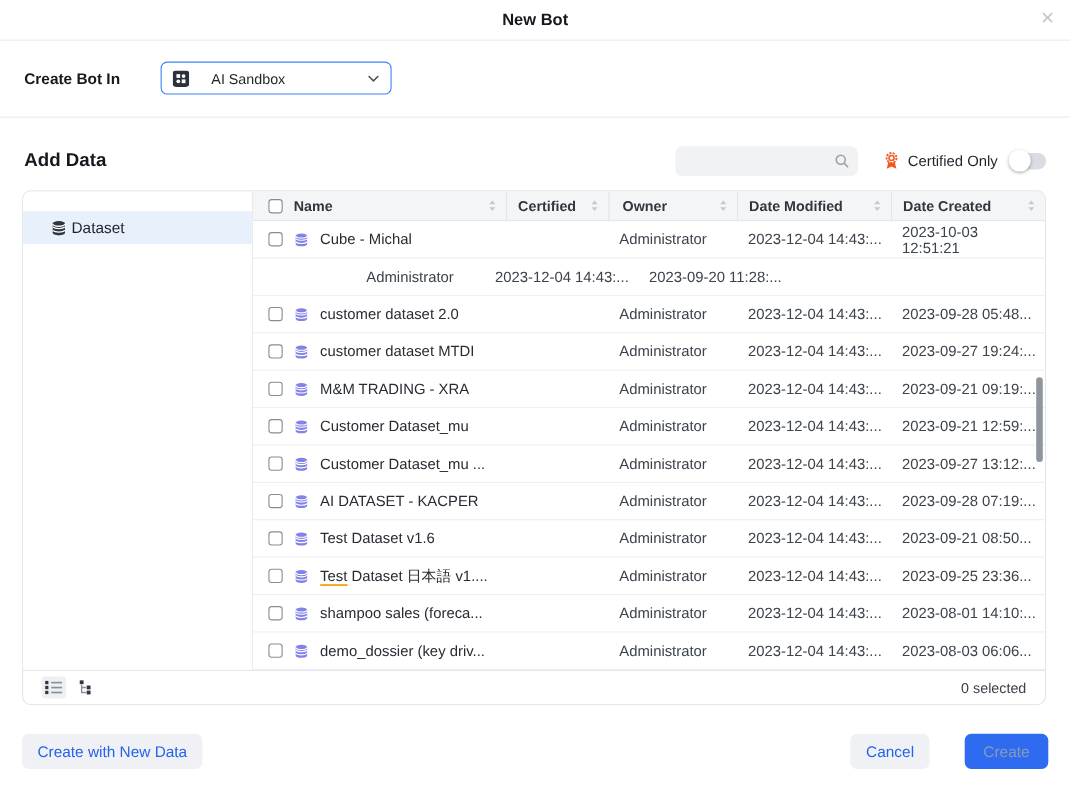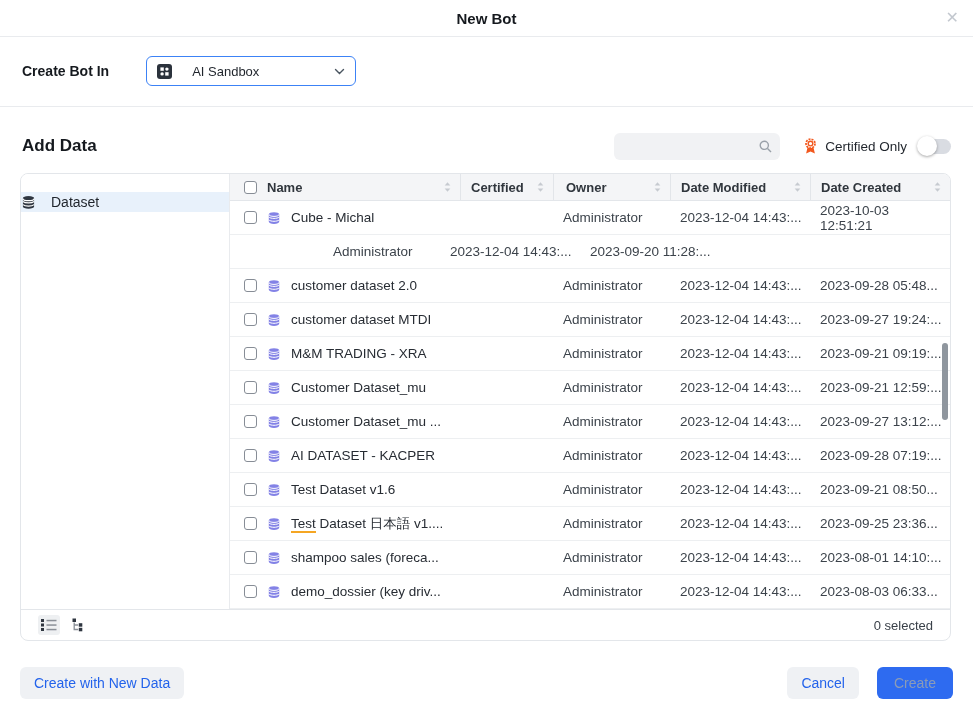--- a/index.html
+++ b/index.html
@@ -73,22 +73,22 @@
   .panel {
     margin: 0 20px; width: 931px; height: 468px;
     border: 1px solid #e3e6ea; border-radius: 8px;
     overflow: hidden; display: flex; flex-direction: column;
     position: relative;
   }
   .panel-main { flex: 1; display: flex; min-height: 0; }
 
   .sidebar { width: 211px; border-right: 1px solid #e9ebee; padding-top: 18px; background: #fff; }
   .side-item {
-    height: 20px; display: flex; align-items: center;
-    gap: 15px; font-size: 14px; color: #1f242b; cursor: pointer;
+    height: 30px; display: flex; align-items: center;
+    padding-left: 25px; gap: 4px; font-size: 14px; color: #1f242b; cursor: pointer;
   }
   .side-item.selected { background: #e8f1fb; }
 
   .table-region { flex: 1; position: relative; display: flex; flex-direction: column; align-items: center; }
   .thead {
     display: flex; height: 27px; background: #f4f5f7;
     border-bottom: 1px solid #e3e6ea; flex: none;
   }
   .th {
     display: flex; align-items: center; gap: 6px;
@@ -132,21 +132,21 @@
     background: #8f969e; border-radius: 3px; cursor: grab;
   }
 
   
   .footer { margin: 26px 20px 0 20px; display: flex; align-items: center; }
   .btn {
     border: none; border-radius: 6px; font-family: "Liberation Sans", sans-serif;
     font-size: 14px; font-weight: 500; padding: 8px 14px; cursor: pointer;
   }
   .btn-light { background: #eff1f4; color: #2363eb; }
-  .btn-right-group { margin-left: auto; display: flex; gap: 18px; }
+  .btn-right-group { margin-left: auto; display: flex; gap: 32px; }
   .btn-primary-disabled { background: #2e6bf0; color: #8b9bb7; padding: 8px 17px; }
 
   .icon { display: inline-flex; flex: none; }
 </style>
 </head>
 <body>
 
 <div class="dlg-header">
   <span class="dlg-title">New Bot</span>
   <span class="dlg-close">✕</span>
@@ -451,21 +451,21 @@
                   <path fill="#8382e6" d="M7 1.2C4 1.2 1.8 2.1 1.8 3.3v7.5c0 1.2 2.2 2.1 5.2 2.1s5.2-.9 5.2-2.1V3.3C12.2 2.1 10 1.2 7 1.2z"></path>
                   <path d="M1.8 6.1c1 .8 3 1.3 5.2 1.3s4.2-.5 5.2-1.3M1.8 9c1 .8 3 1.3 5.2 1.3s4.2-.5 5.2-1.3" stroke="#fff" stroke-width="1" fill="none"></path>
                   <path d="M1.8 3.3c0 1.2 2.2 2.1 5.2 2.1s5.2-.9 5.2-2.1" stroke="#fff" stroke-width="1" fill="none"></path>
                 </svg>
       </span>
       <span class="row-name"><span>demo_dossier (key driv...</span></span>
     </div>
     <div class="td c1"></div>
     <div class="td c2">Administrator</div>
     <div class="td c3">2023-12-04 14:43:...</div>
-    <div class="td c4">2023-08-03 06:33...</div>
+    <div class="td c4">2023-08-03 06:06...</div>
   </div>
         </div>
       <div class="scroll-thumb"></div>
     </div>
   </div>
 
   <div class="panel-footer">
     <span class="view-btn selected">
       <svg width="16" height="14">
           <rect x="0" y="1" width="3" height="3" fill="#2f3640"></rect>

